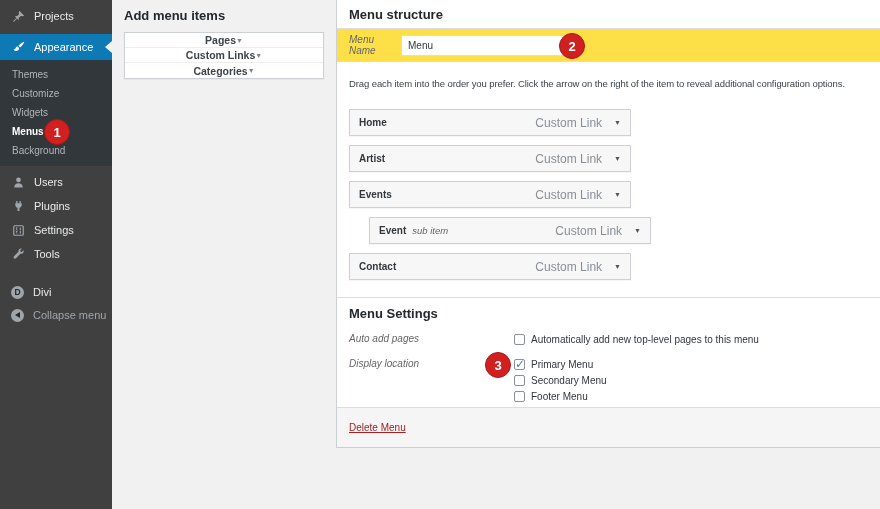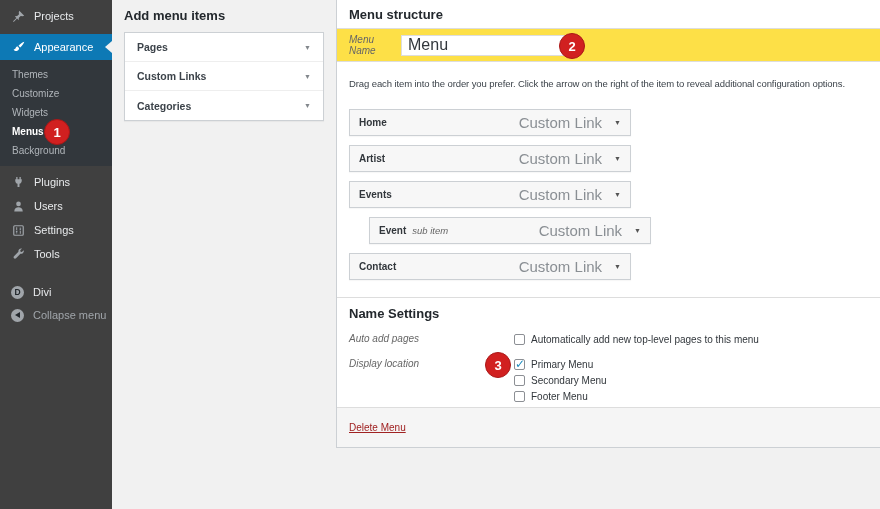--- a/index.html
+++ b/index.html
@@ -32,45 +32,45 @@
            border:1px solid #ab1717; color:#fff; font-weight:bold; font-size:13px;
            display:flex; align-items:center; justify-content:center; z-index:5; }
   .badge-1 { left:44px; top:-3px; }
   .badge-2 { left:222px; top:4px; }
   .badge-3 { left:-29px; top:-4px; }
 
   
   .add-col { position:absolute; left:112px; top:0; width:224px; height:509px; }
   .col-title { font-size:13px; font-weight:bold; color:#23282d; padding:8px 12px 0; }
   .accordion { margin:9px 12px 0; background:#fff; border:1px solid #ccd0d4; box-shadow:0 1px 1px rgba(0,0,0,.04); }
-  .acc-row { height:29px; display:flex; align-items:center; justify-content:space-between;
+  .acc-row { height:15px; display:flex; align-items:center; justify-content:center;
              padding:0 12px; border-bottom:1px solid #eee; cursor:pointer; }
   .acc-row:last-child { border-bottom:none; }
   .acc-label { font-size:10.5px; font-weight:600; color:#3c434a; }
   .caret { font-size:7px; color:#82878c; }
 
   
   .card { position:absolute; left:336px; top:0; width:544px; height:448px; background:#fff;
           border-left:1px solid #ccd0d4; border-bottom:1px solid #ccd0d4; }
   .card-title { font-size:13px; font-weight:bold; color:#23282d; padding:7px 12px 6px; line-height:15px; }
   .name-strip { position:relative; height:34px; background:#fde047; border-top:1px solid #ddd;
                 border-bottom:1px solid #ddd; display:flex; align-items:center; padding-left:12px; }
   .name-label { width:52px; font-style:italic; color:#666; font-size:10px; }
   .name-input { width:176px; height:21px; border:1px solid #ddd; background:#fff; padding:0 6px;
-                font-size:16px; color:#32373c; font-family:inherit; }
+                font-size:10px; color:#32373c; font-family:inherit; }
   .instructions { padding:16px 12px 0; font-size:9.5px; color:#3c434a; white-space:nowrap; letter-spacing:-0.1px; }
   .menu-items { padding:20px 12px 0; }
   .menu-bar { width:282px; height:27px; background:#f7f7f7; border:1px solid #ccd0d4;
               display:flex; align-items:center; padding:0 9px; margin-bottom:9px; cursor:move;
               box-shadow:0 1px 1px rgba(0,0,0,.03);justify-content:center; }
   .menu-bar.sub { margin-left:20px; }
   .mi-label { font-size:10px; font-weight:bold; color:#32373c; }
   .mi-note { font-size:9.5px; font-style:italic; color:#666; margin-left:6px; }
   .mi-right { margin-left:auto; display:flex; align-items:center; gap:12px; }
-  .mi-type { font-size:15px; color:#8a8f94; }
+  .mi-type { font-size:12px; color:#8a8f94; }
   .mi-caret { font-size:7px; color:#555; cursor:pointer; }
 
   .settings { border-top:1px solid #ddd; margin-top:17px; padding:8px 12px 0; }
   .settings-title { font-size:13px; font-weight:bold; color:#23282d; margin-bottom:10px; line-height:15px; }
   .setting-row { display:flex; margin-bottom:9px; }
   .setting-label { width:165px; font-style:italic; color:#666; font-size:10px; padding-top:2px; }
   .setting-control { position:relative; }
   .cb-row { display:flex; align-items:center; gap:6px; height:16px; }
   .checkbox { width:11px; height:11px; background:#fff; border:1px solid #8c8f94; border-radius:2px;
               position:relative; cursor:pointer; flex:0 0 auto; }
@@ -114,34 +114,34 @@
       <span class="badge badge-1">1</span>
     </div>
     <div class="sub-item"><span>Background</span></div>
   </div>
 
   <div style="height:4px"></div>
 
   <div class="side-item" style="height:24px">
     <span class="icn">
       <svg width="13" height="13" viewBox="0 0 20 20">
-          <path fill="#a0a5aa" d="M6.5 1.5h2V5h3V1.5h2V5H15v2.2c0 2.3-1.5 4.2-3.5 4.9V17h-3v-4.9C6.5 11.4 5 9.5 5 7.2V5h1.5z"></path>
-        </svg>
-    </span>
-    <span>Plugins</span>
-  </div>
-
-  <div class="side-item" style="height:24px">
-    <span class="icn">
-      <svg width="13" height="13" viewBox="0 0 20 20">
           <circle cx="10" cy="6" r="3.6" fill="#a0a5aa"></circle>
           <path fill="#a0a5aa" d="M3.5 17.5c0-4 2.9-6.3 6.5-6.3s6.5 2.3 6.5 6.3z"></path>
         </svg>
     </span>
     <span>Users</span>
+  </div>
+
+  <div class="side-item" style="height:24px">
+    <span class="icn">
+      <svg width="13" height="13" viewBox="0 0 20 20">
+          <path fill="#a0a5aa" d="M6.5 1.5h2V5h3V1.5h2V5H15v2.2c0 2.3-1.5 4.2-3.5 4.9V17h-3v-4.9C6.5 11.4 5 9.5 5 7.2V5h1.5z"></path>
+        </svg>
+    </span>
+    <span>Plugins</span>
   </div>
 
   <div class="side-item" style="height:24px">
     <span class="icn">
       <svg width="13" height="13" viewBox="0 0 20 20">
         <rect x="2.7" y="2.7" width="14.6" height="14.6" rx="1.5" fill="none" stroke="#a0a5aa" stroke-width="1.8"></rect>
         <line x1="7.2" y1="5" x2="7.2" y2="15" stroke="#a0a5aa" stroke-width="1.5"></line>
         <line x1="12.8" y1="5" x2="12.8" y2="15" stroke="#a0a5aa" stroke-width="1.5"></line>
         <circle cx="7.2" cy="12" r="2" fill="#a0a5aa" stroke="#23282d" stroke-width="1"></circle>
         <circle cx="12.8" cy="7.8" r="2" fill="#a0a5aa" stroke="#23282d" stroke-width="1"></circle>
@@ -238,21 +238,21 @@
     <div class="menu-bar">
       <span class="mi-label">Contact</span>
       <span class="mi-right">
         <span class="mi-type">Custom Link</span>
         <span class="mi-caret">▼</span>
       </span>
     </div>
   </div>
 
   <div class="settings">
-    <div class="settings-title">Name Settings</div>
+    <div class="settings-title">Menu Settings</div>
 
     <div class="setting-row">
       <span class="setting-label">Auto add pages</span>
       <span class="setting-control">
         <span class="cb-row">
           <span class="checkbox"></span>
           <span class="cb-label">Automatically add new top-level pages to this menu</span>
         </span>
       </span>
     </div>

